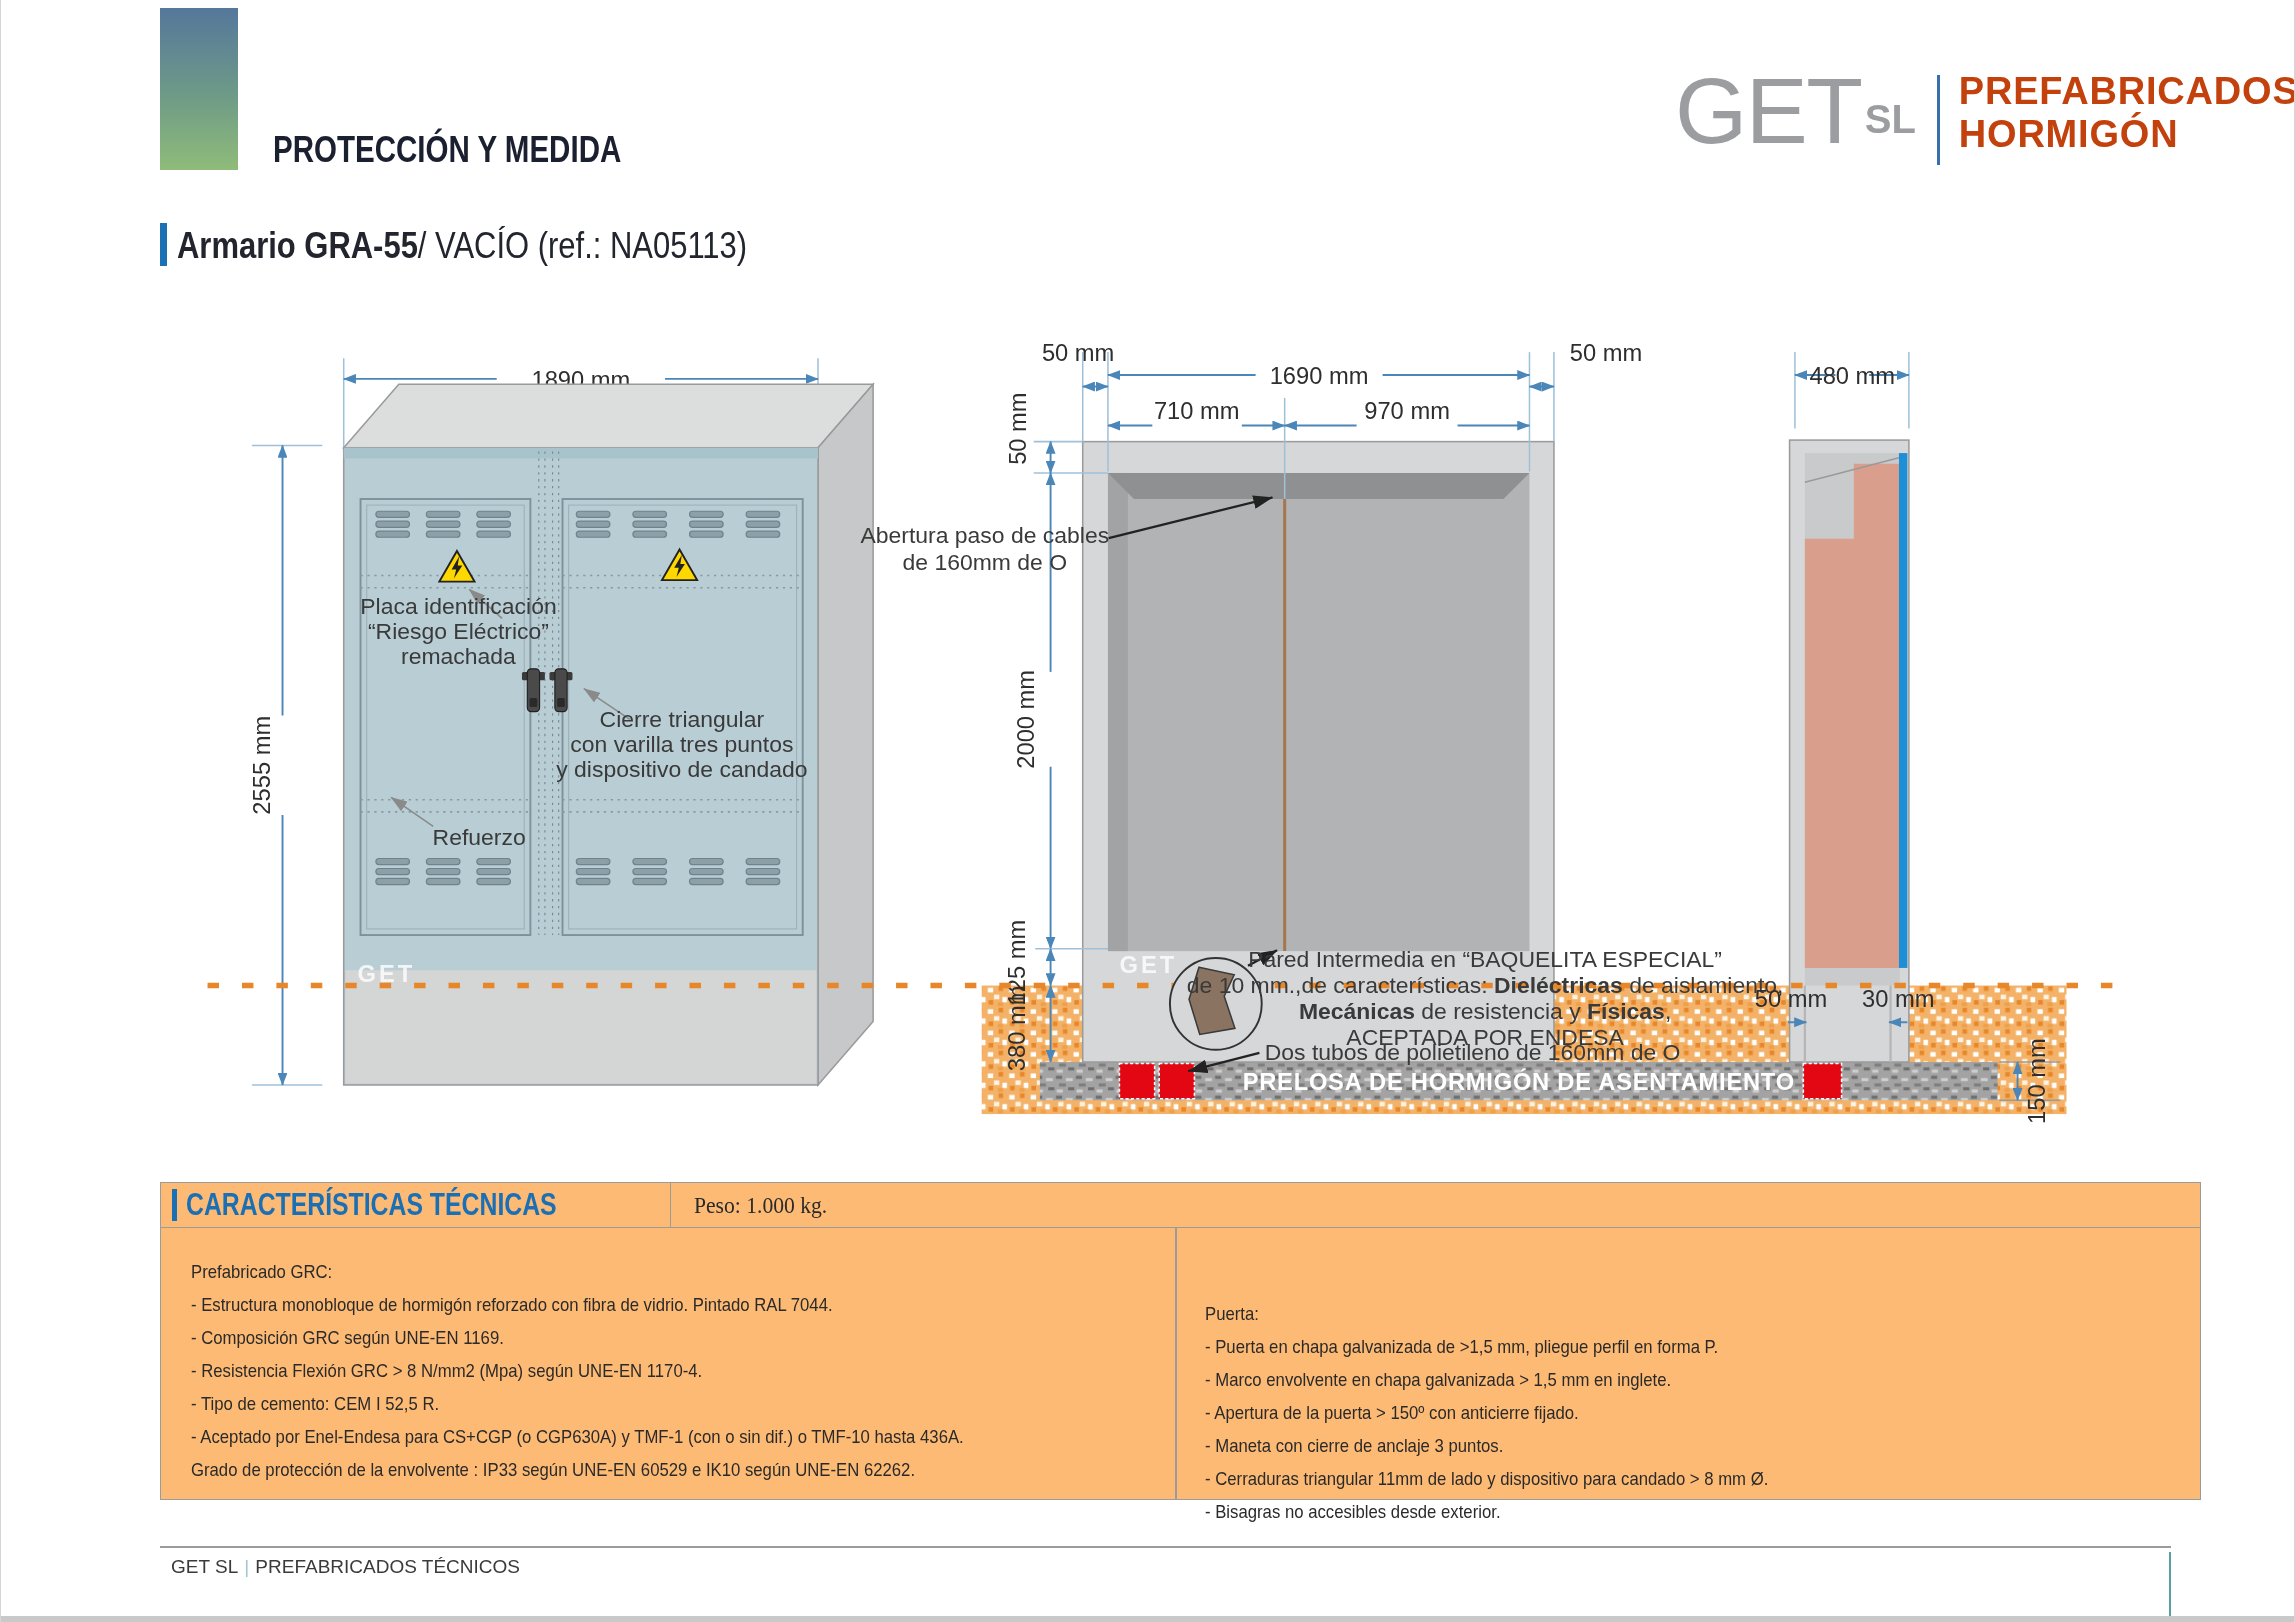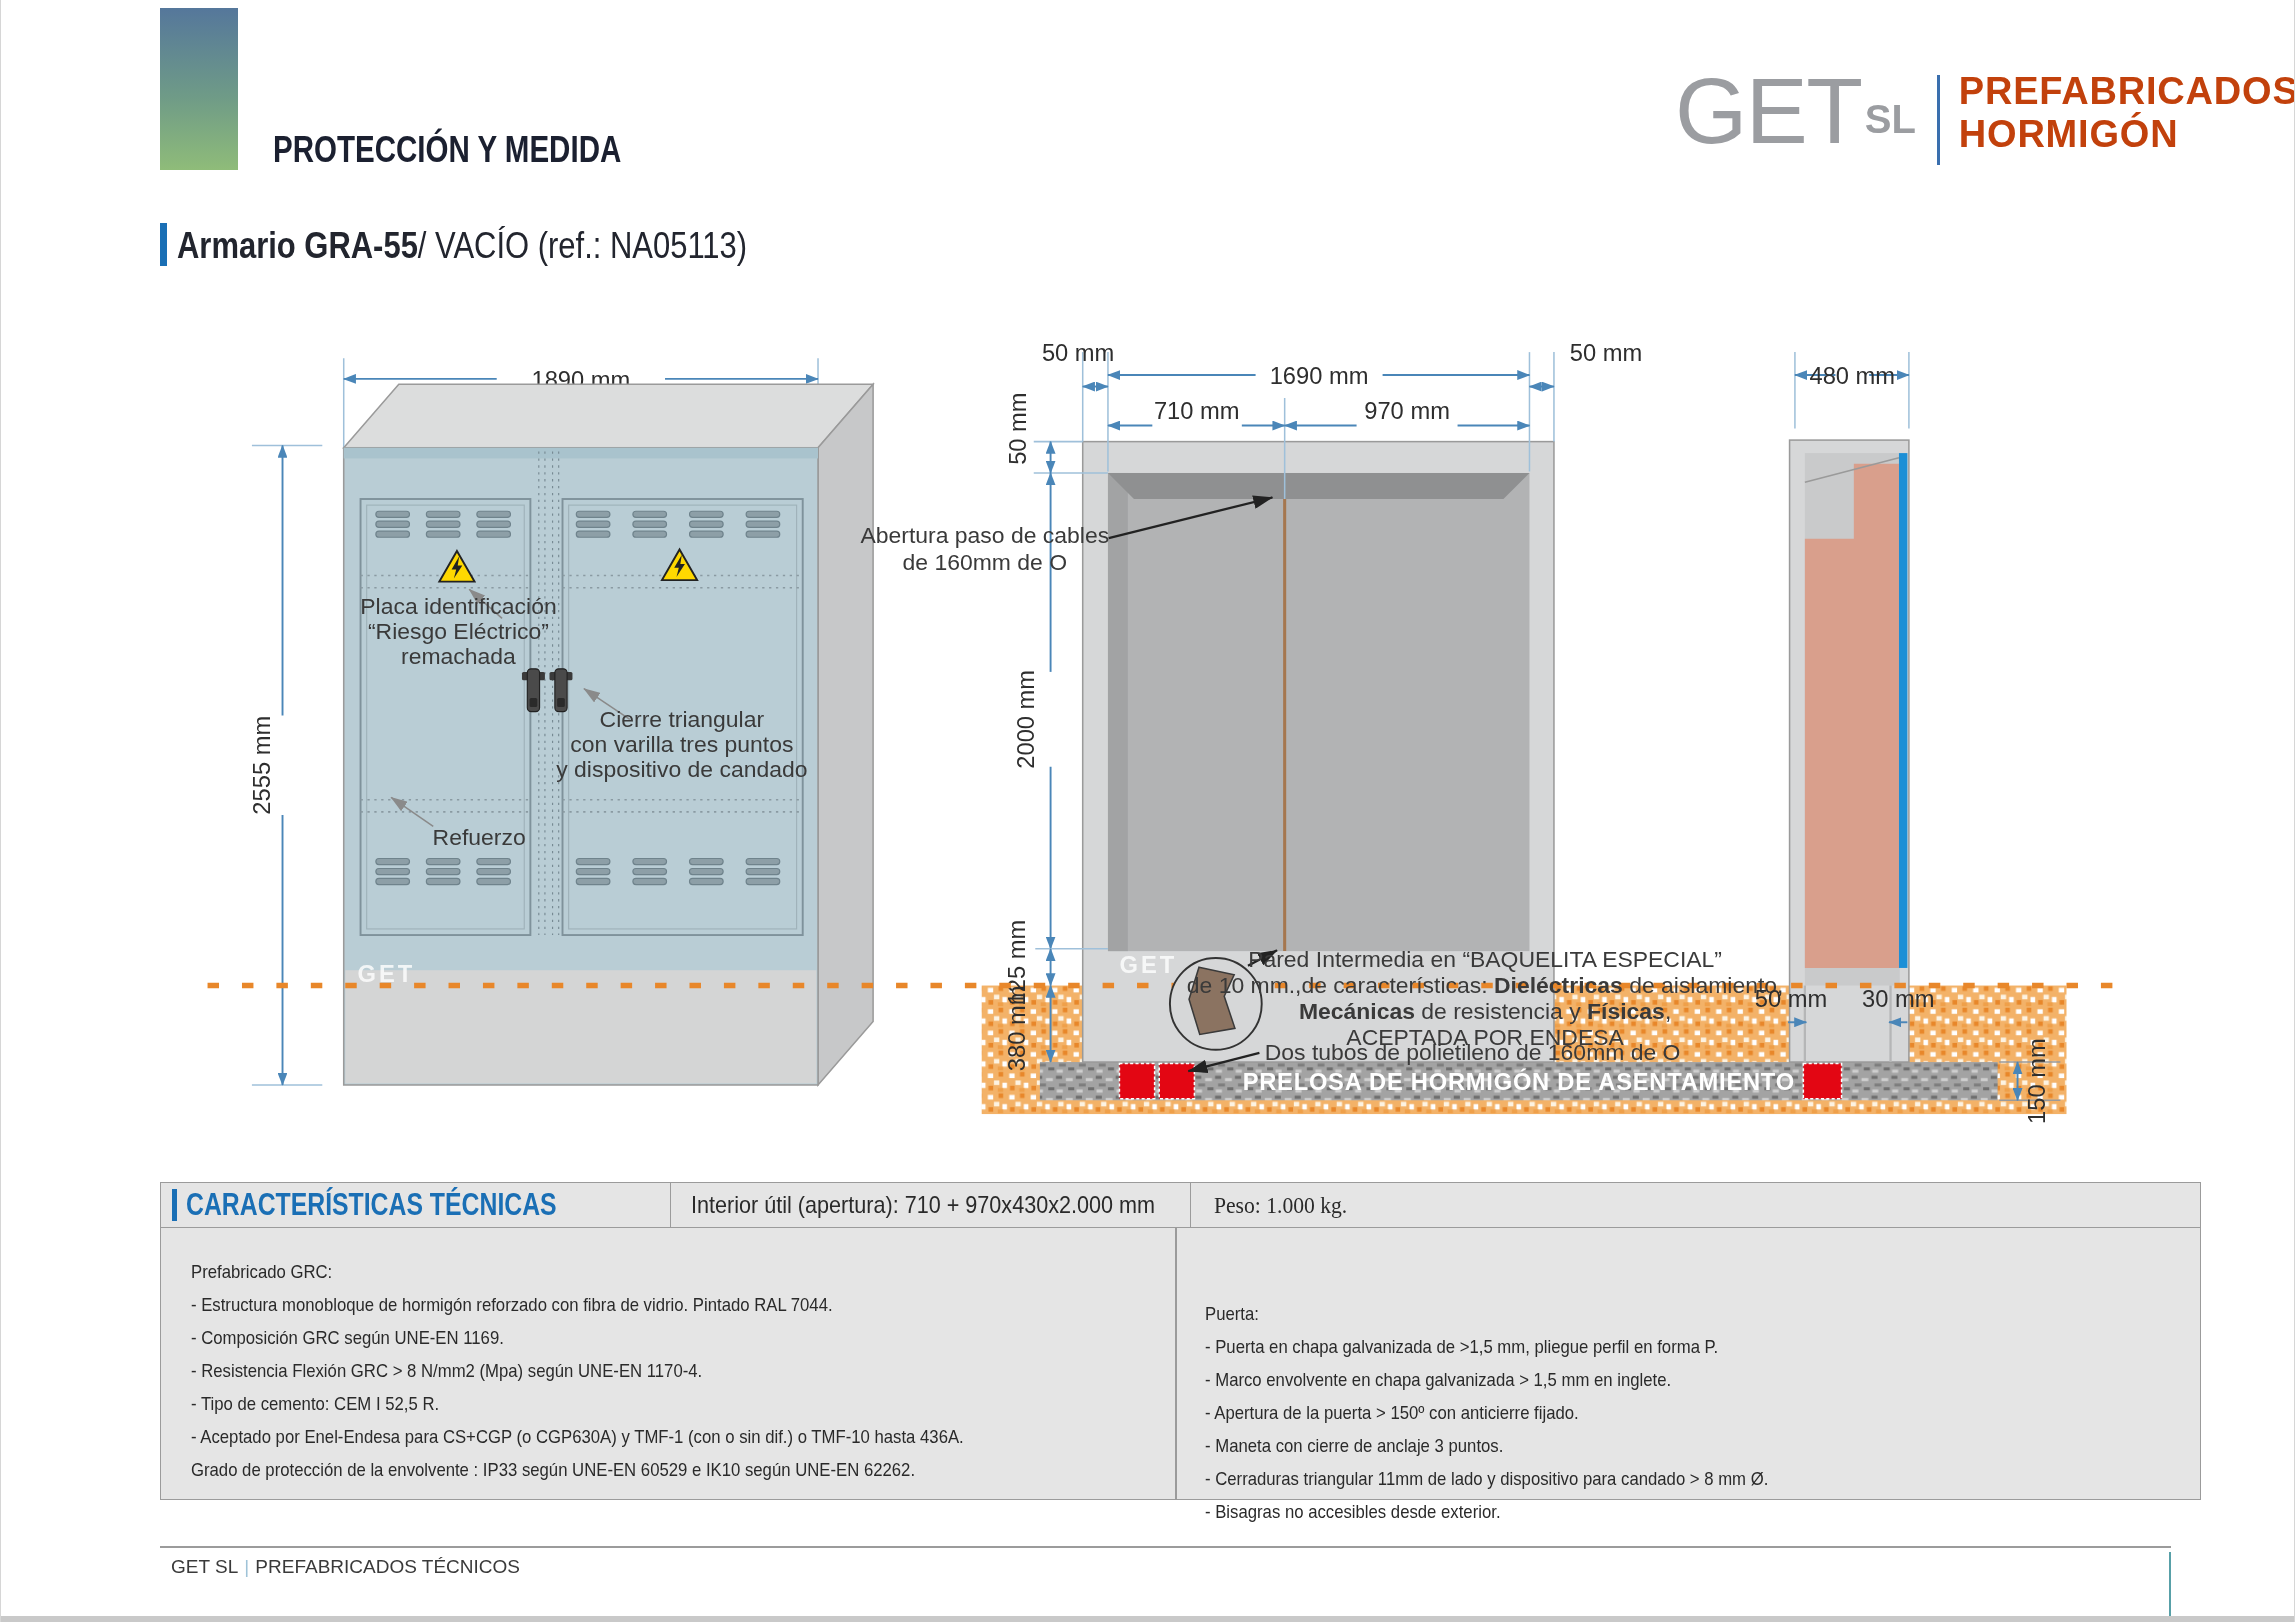--- a/index.html
+++ b/index.html
@@ -16,21 +16,21 @@
   .logo-get{font-size:93px;line-height:77px;font-weight:500;color:#9b9da1;letter-spacing:-1.5px;}
   .logo-sl{font-size:40px;font-weight:700;color:#9b9da1;margin-top:24px;margin-left:3.1px;}
   .logo-div{width:3.1px;height:90px;background:#3a6fae;margin:1.5px 18.4px 0 21.4px;}
   .logo-tag{font-size:38px;line-height:43px;color:#c2410c;letter-spacing:0.8px;font-weight:700;margin-top:-3.1px;}
   
   .title-bar{left:159px;top:223px;width:6.9px;height:43px;background:#1a6fb5;}
   .doc-title{left:176px;top:225px;font-size:36px;color:#22252e;transform:scaleX(0.86);
              transform-origin:left;white-space:nowrap;}
   .doc-title b{font-weight:800;}
   
-  .tbl{border:1.5px solid #9b9b9b;box-sizing:border-box;background:#e5e5e5;}
+  .tbl{border:1.5px solid #9b9b9b;box-sizing:border-box;background:#fdba74;}
   .hdr-row{left:159px;top:1182px;width:2041px;height:46px;display:flex;}
   .hdr-cell{border-right:1.5px solid #9b9b9b;box-sizing:border-box;height:100%;display:flex;align-items:center;}
   .hdr-cell:last-child{border-right:none;font-family:Liberation Serif, serif;}
   .spec-title{font-size:31px;font-weight:800;color:#1a6fb5;transform:scaleX(0.8);
               transform-origin:left;white-space:nowrap;display:inline-block;}
   .spec-title-bar{width:5.4px;height:32px;background:#1a6fb5;margin:0 9.2px 0 10.7px;flex:0 0 auto;}
   .hdr-txt{font-size:24px;color:#2a2a2a;transform:scaleX(0.9);transform-origin:left;white-space:nowrap;}
   .body-box{left:159px;top:1227px;width:2041px;height:273px;}
   .body-div{left:1174px;top:1227px;width:1.5px;height:273px;background:#9b9b9b;}
   .spec-col{font-size:19px;line-height:33px;color:#2a2a2a;}
@@ -298,23 +298,20 @@
   <div class="abs title-bar"></div>
   <div class="abs doc-title">
     <b>Armario GRA-55</b><span>/ VACÍO (ref.: NA05113)</span>
   </div>
 
   <div class="abs hdr-row tbl">
     <div class="hdr-cell" style="width:510px">
       <span class="spec-title-bar"></span>
       <span class="spec-title">CARACTERÍSTICAS TÉCNICAS</span>
     </div>
-    <div class="hdr-cell" style="width:520px;padding-left:20px">
-      <span class="hdr-txt">Interior útil (apertura): 710 + 970x430x2.000 mm</span>
-    </div>
     <div class="hdr-cell" style="width:502px;padding-left:23px">
       <span class="hdr-txt">Peso: 1.000 kg.</span>
     </div>
   </div>
 
   <div class="abs body-box tbl"></div>
   <div class="abs body-div"></div>
 
   <div class="abs spec-col col-left">
     <div>Prefabricado GRC:</div>

